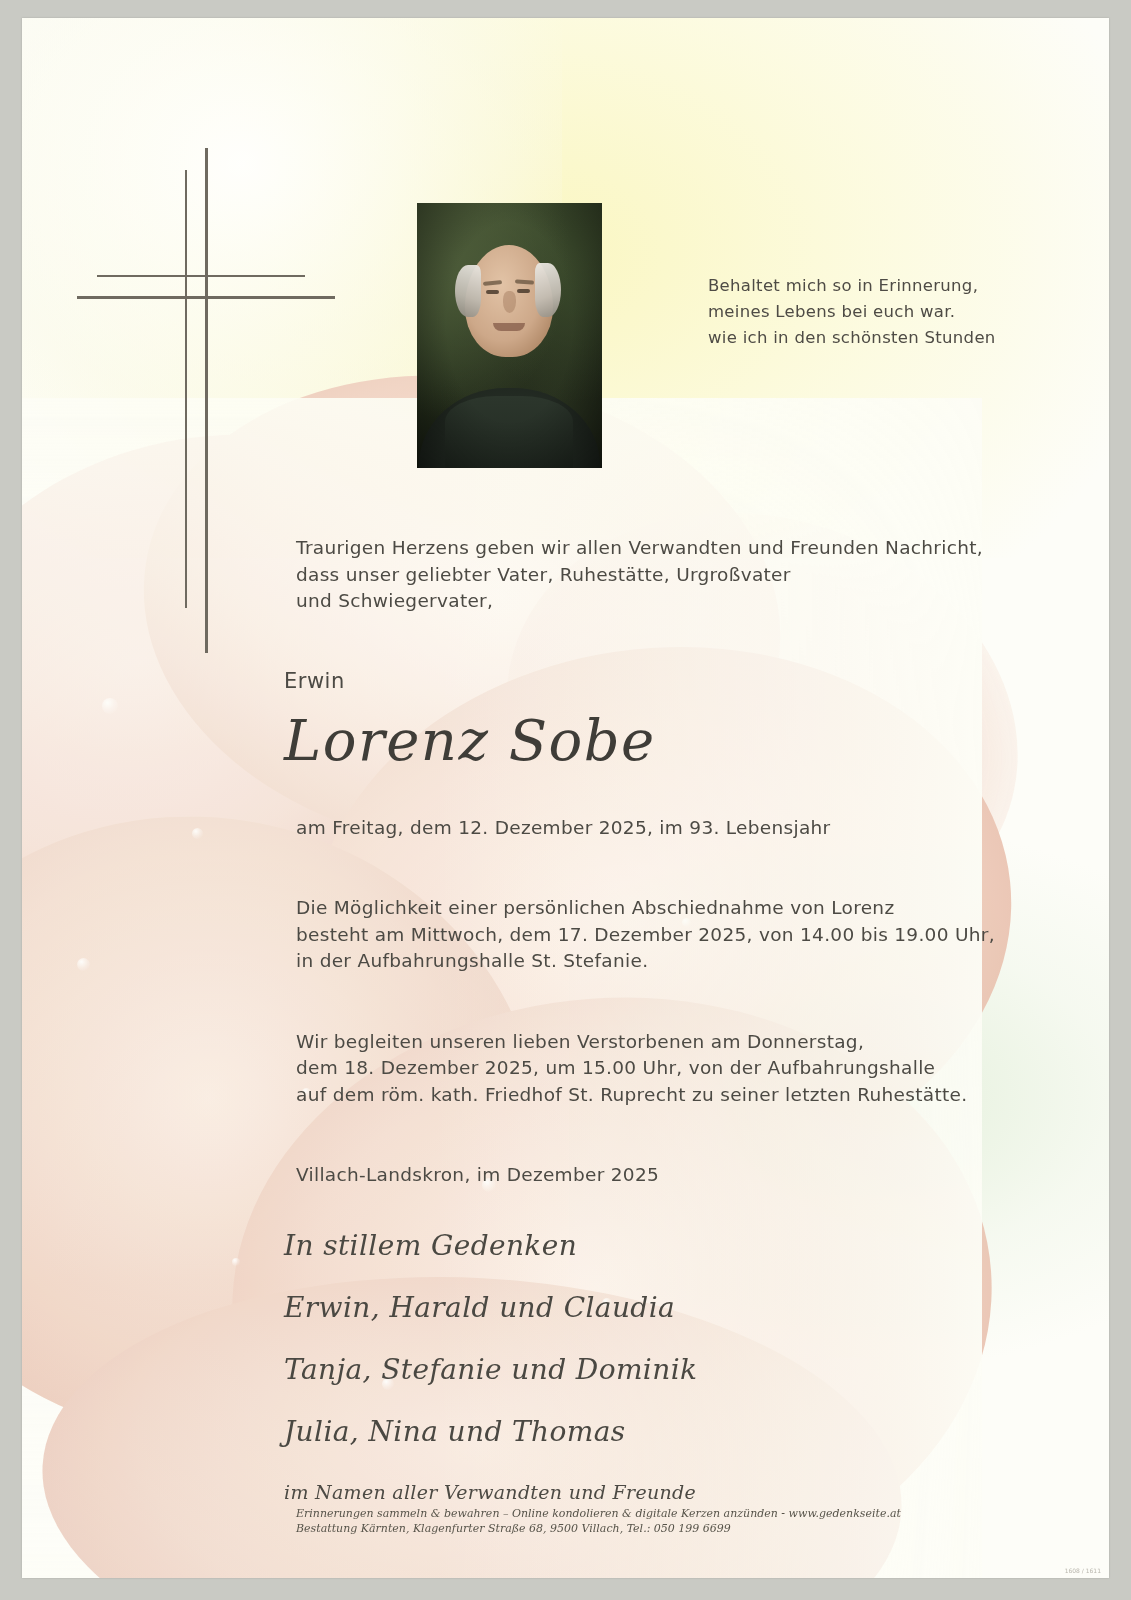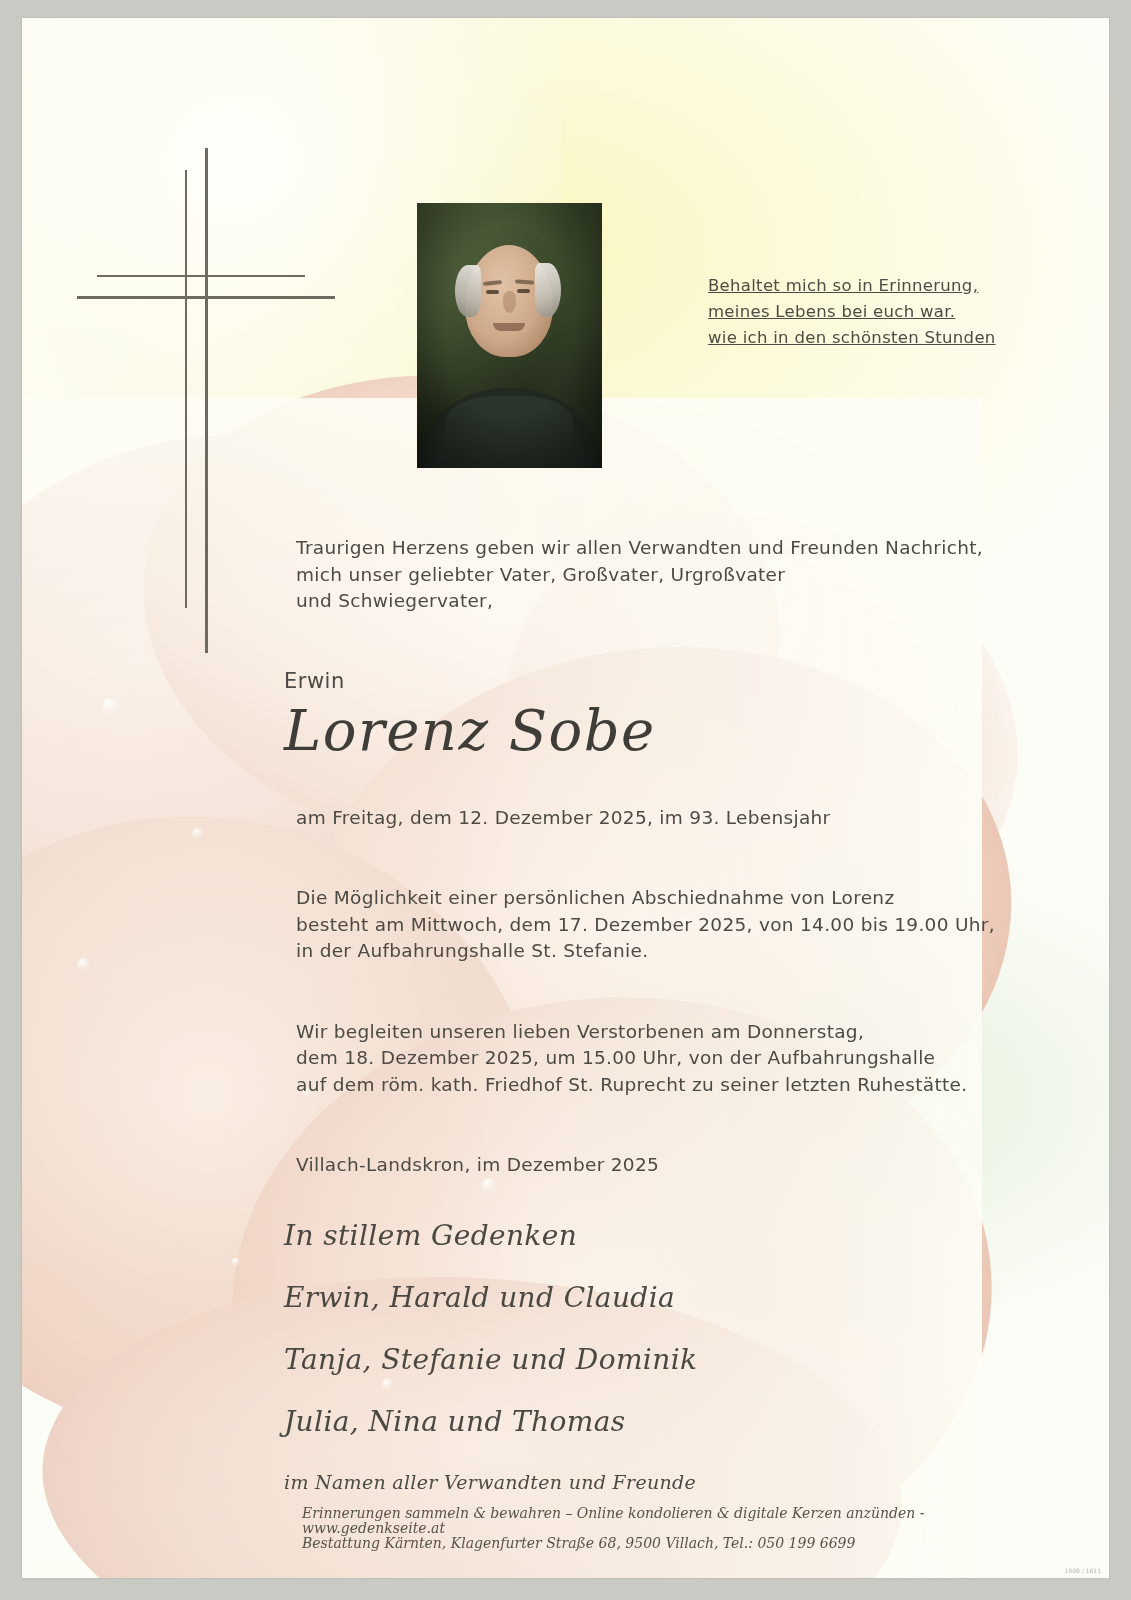--- a/index.html
+++ b/index.html
@@ -215,21 +215,21 @@
 
   #motto {
     position: absolute;
     left: 686px;
     top: 255px;
     width: 360px;
     font-size: 16.5px;
     line-height: 26px;
     color: #4e4b45;
   }
-  #motto div { white-space: nowrap; text-decoration: underline; }
+  #motto div { white-space: nowrap; }
 
   #body-block {
     position: absolute;
     left: 262px;
     top: 505px;
     width: 790px;
   }
   .para {
     font-size: 18.5px;
     line-height: 26.5px;
@@ -244,21 +244,21 @@
   #herr {
     font-size: 21px;
     color: #4c4a44;
     letter-spacing: 0.5px;
   }
   #name {
     font-size: 56px;
     line-height: 64px;
     color: #3f3d38;
     letter-spacing: 1.5px;
-    margin-top: 6px;
+    margin-top: 16px;
     font-family: "DejaVu Serif", serif;
     font-style: italic;
     font-weight: 400;
   }
 
   .signature {
     font-size: 28px;
     line-height: 34px;
     color: #4a4842;
     letter-spacing: 0.4px;
@@ -268,26 +268,26 @@
   .closing {
     font-size: 19px;
     color: #4c4a44;
     letter-spacing: 0.3px;
     font-family: "DejaVu Serif", serif;
     font-style: italic;
   }
 
   #footer {
     position: absolute;
-    left: 280px;
+    left: 274px;
     top: 1488px;
     width: 760px;
     font-family: "DejaVu Serif", serif;
     font-style: italic;
-    font-size: 14px;
+    font-size: 11px;
     line-height: 15px;
     color: #565349;
   }
 
   #corner-code {
     position: absolute;
     right: 8px;
     bottom: 4px;
     font-size: 6px;
     color: #b9b6ad;
@@ -350,21 +350,21 @@
   <div id="motto" class="handwrite">
     <div>Behaltet mich so in Erinnerung,</div>
     <div>meines Lebens bei euch war.</div>
     <div>wie ich in den schönsten Stunden</div>
   </div>
 
   <div id="body-block">
 
     <div class="para handwrite">
       <div>Traurigen Herzens geben wir allen Verwandten und Freunden Nachricht,</div>
-      <div>mich unser geliebter Vater, Großvater, Urgroßvater</div>
+      <div>dass unser geliebter Vater, Ruhestätte, Urgroßvater</div>
       <div>und Schwiegervater,</div>
     </div>
 
     <div class="gap-lg"></div>
 
     <div id="herr" class="handwrite">Erwin</div>
     <div id="name">Lorenz Sobe</div>
 
     <div class="gap-md"></div>
 

